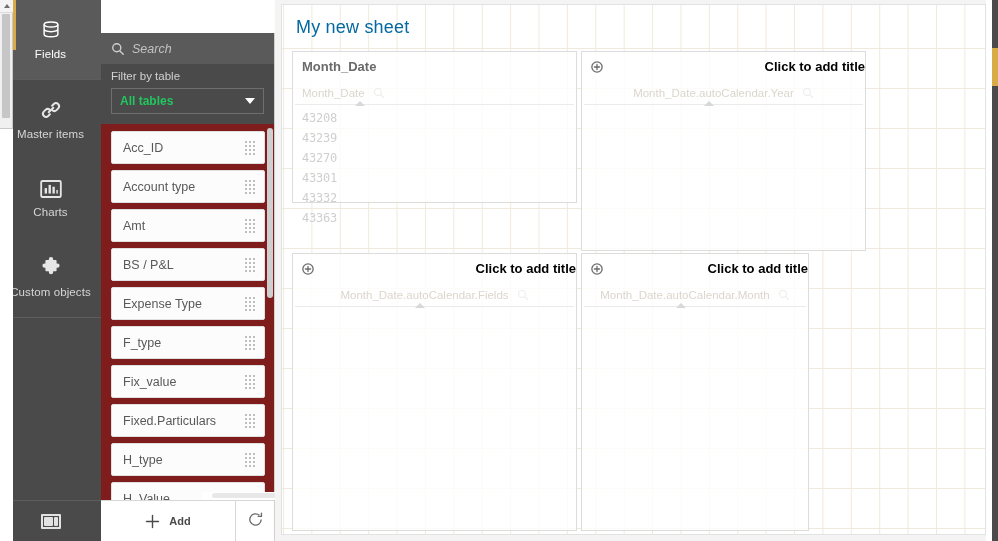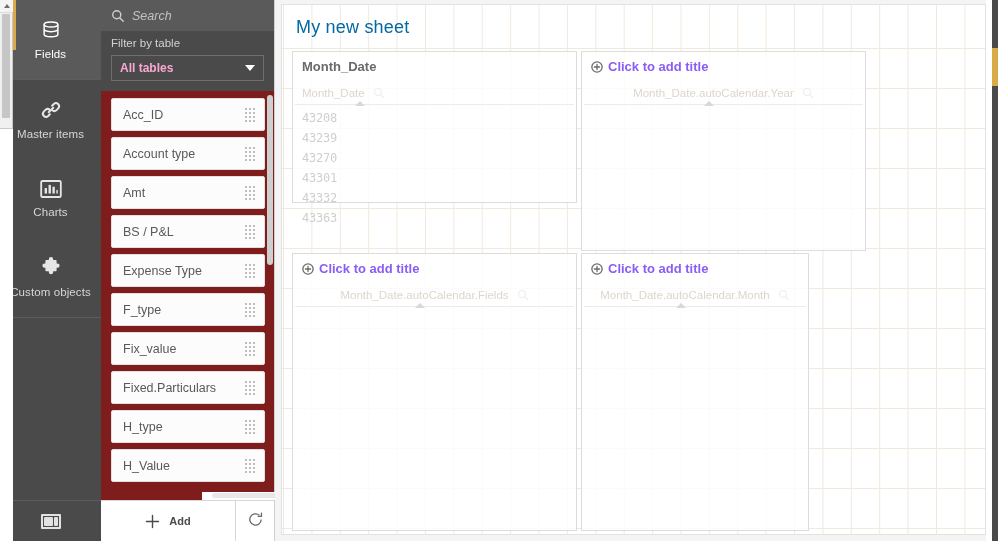--- a/index.html
+++ b/index.html
@@ -119,20 +119,21 @@
 
   
   .fields-panel {
     width: 174px;
     flex: 0 0 174px;
     background: #ffffff;
     position: relative;
     display: flex;
     flex-direction: column;
     border-right: 1px solid #d0d0d0;
+    margin-top: 33px;
   }
   .search-bar {
     height: 31px;
     background: #5a5a5a;
     display: flex; align-items: center;
     gap: 7px;
     padding: 0 10px;
     flex: 0 0 31px;
   }
   .search-bar .s-ico { line-height: 0; }
@@ -160,21 +161,21 @@
   .tables-select {
     height: 26px;
     border: 1px solid #6e6e6e;
     background: #4a4a4a;
     display: flex; align-items: center;
     justify-content: space-between;
     padding: 0 8px;
     cursor: pointer;
   }
   .tables-select .tval {
-    color: #f9a8d4;
+    color: #22c55e;
     font-size: 12px;
     font-weight: bold;
   }
   .caret-dn {
     width: 0; height: 0;
     border-left: 5px solid transparent;
     border-right: 5px solid transparent;
     border-top: 6px solid #ffffff;
   }
 
@@ -306,21 +307,21 @@
     border: 1px solid #dcdcdc;
   }
   .obj-title {
     font-size: 13px;
     font-weight: bold;
     color: #6a6a6a;
     padding: 7px 0 0 9px;
     display: flex; align-items: center; gap: 5px;
     user-select: none;
   }
-  .obj-title.placeholder { color: #8b5cf6; }
+  .obj-title.placeholder { color: #000000; justify-content: space-between; }
   .plus-circle { line-height: 0; display: inline-block; }
 
   .lb-field {
     position: absolute;
     left: 0; right: 0;
     top: 29px;
     height: 24px;
     display: flex;
     align-items: center;
     padding: 0 0 0 9px;

